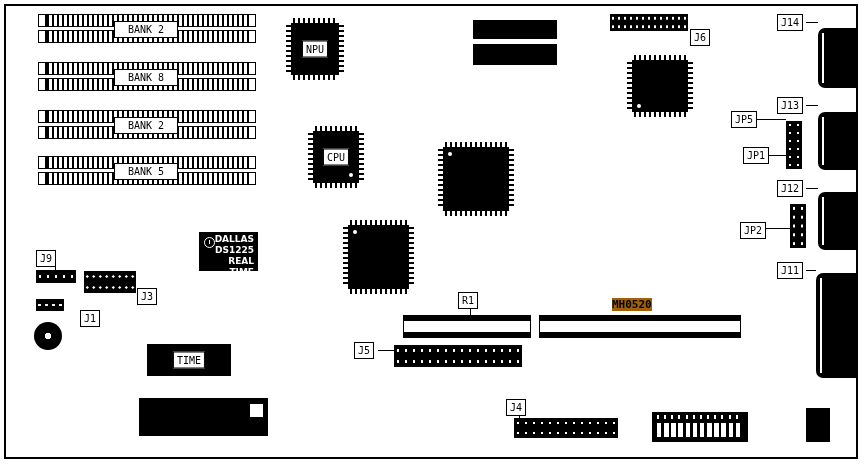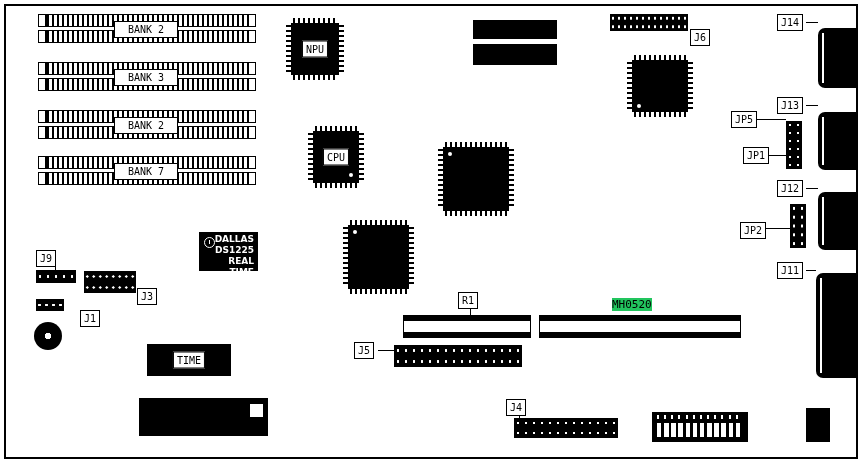--- a/index.html
+++ b/index.html
@@ -10,21 +10,21 @@
     overflow:hidden;
     font-family:"DejaVu Sans Mono","Liberation Mono",monospace;
     color:#000;
   }
   .frame { position:absolute; left:4px; top:4px; width:854px; height:455px; border:2px solid #000; }
   .lbl {
     position:absolute; background:#fff; border:1px solid #000;
     font-size:10px; line-height:13px; padding:1px 3px;
     white-space:nowrap; text-align:center; z-index:6;
   }
-  .ptext { position:absolute; font-size:11px; line-height:13px; z-index:6; background:#22c55e; }
+  .ptext { position:absolute; font-size:11px; line-height:13px; z-index:6; background:#a16207;font-weight:bold; }
   .line { position:absolute; background:#000; z-index:1; }
 
   
   .simm-bar {
     position:absolute; height:13px; border:1px solid #000;
     background:repeating-linear-gradient(90deg,#000 0 2px,#fff 2px 5px);
   }
   .simm-bar::before,.simm-bar::after {
     content:""; position:absolute; top:-1px; width:6px; height:11px;
     border:1px solid #000; background:#fff;
@@ -88,29 +88,29 @@
 <body>
 
 <div class="frame"></div>
 
 <div class="simm-bar" style="left:46px;top:14px;width:202px"></div>
 <div class="simm-bar" style="left:46px;top:30px;width:202px"></div>
 <div class="lbl" style="left:114px;top:21px;width:64px">BANK 2</div>
 
 <div class="simm-bar" style="left:46px;top:62px;width:202px"></div>
 <div class="simm-bar" style="left:46px;top:78px;width:202px"></div>
-<div class="lbl" style="left:114px;top:69px;width:64px">BANK 3</div>
+<div class="lbl" style="left:114px;top:69px;width:64px">BANK 8</div>
 
 <div class="simm-bar" style="left:46px;top:110px;width:202px"></div>
 <div class="simm-bar" style="left:46px;top:126px;width:202px"></div>
 <div class="lbl" style="left:114px;top:117px;width:64px">BANK 2</div>
 
 <div class="simm-bar" style="left:46px;top:156px;width:202px"></div>
 <div class="simm-bar" style="left:46px;top:172px;width:202px"></div>
-<div class="lbl" style="left:114px;top:163px;width:64px">BANK 7</div>
+<div class="lbl" style="left:114px;top:163px;width:64px">BANK 5</div>
 
 <div class="qfp" style="left:286px;top:18px;width:58px;height:62px">
   <div class="pt"></div>
   <div class="pb"></div>
   <div class="pl"></div>
   <div class="pr"></div>
   <div class="body"></div>
   <div class="lbl">NPU</div>
 </div>
 

